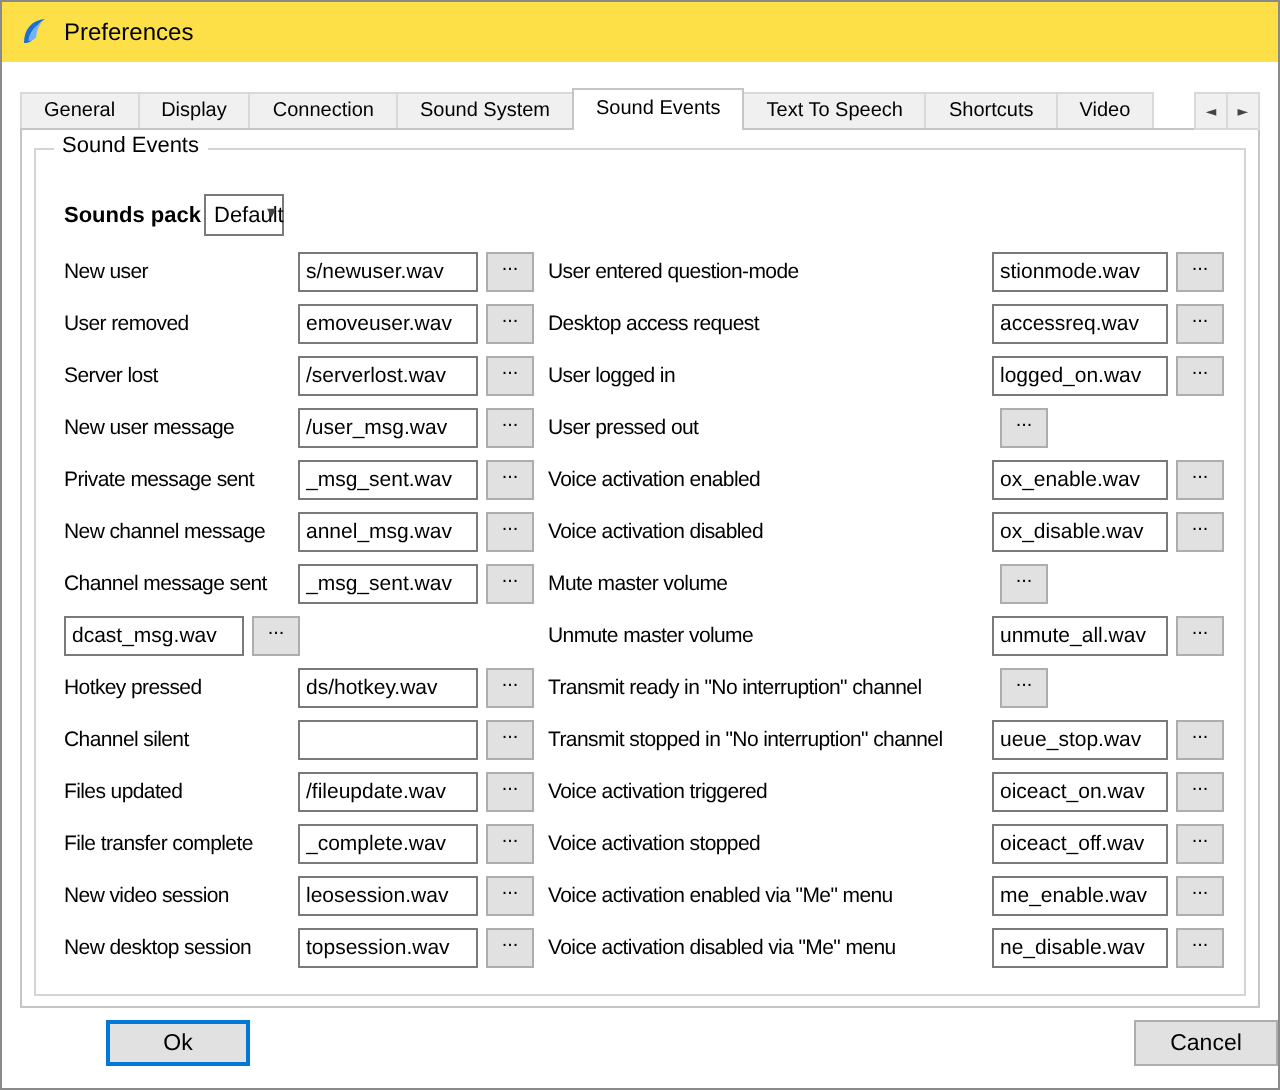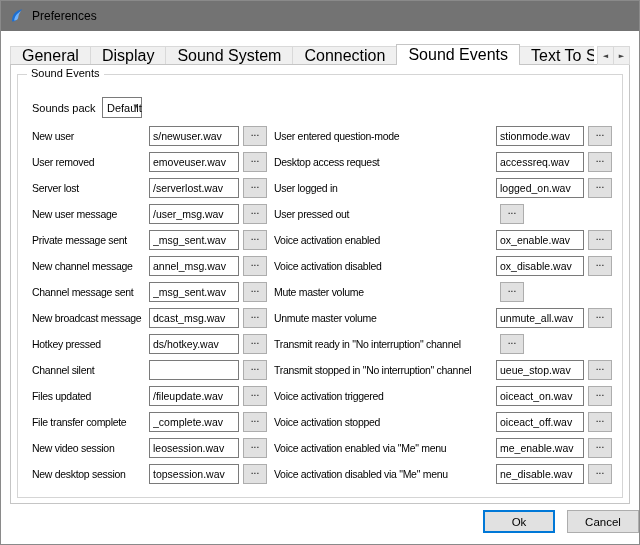--- a/index.html
+++ b/index.html
@@ -8,40 +8,40 @@
 
   .window {
     position: absolute; inset: 0;
     background: #ffffff;
     border: 1px solid #8a8a8a;
   }
 
   
   .titlebar {
     position: absolute; top: 0; left: 0; right: 0; height: 30px;
-    background: #737373;
+    background: #fde047;
     display: flex; align-items: center; gap: 7px; padding-left: 8px;
   }
   .app-icon { width: 16px; height: 16px; display: inline-block; }
   .app-icon svg { width: 16px; height: 16px; display: block; }
   .title-text { font-size: 12px; color: #000; }
 
   
   .tabbar {
     position: absolute; top: 43px; left: 9px; right: 9px; height: 21px;
   }
   .tabs {
     position: absolute; left: 0; right: 36px; bottom: 0; top: 0;
     display: flex; align-items: flex-end; overflow: hidden;
   }
   .tab {
     flex: none;
     height: 19px; line-height: 17px;
     padding: 0 11px;
-    font-size: 16px;
+    font-size: 10px;
     background: #f0f0f0;
     border: 1px solid #d9d9d9;
     border-bottom: none;
     margin-right: -1px;
     white-space: nowrap;
     cursor: default;
   }
   .tab.active {
     background: #ffffff;
     height: 21px; line-height: 19px;
@@ -78,21 +78,21 @@
     position: absolute; top: -8px; left: 9px;
     background: #ffffff; padding: 0 4px;
     font-size: 11px;
   }
 
   
   .sounds-pack-row {
     position: absolute; left: 14px; top: 22px; height: 21px;
     display: flex; align-items: center;
   }
-  .sp-label { width: 70px; font-size: 11px; }
+  .sp-label { width: 70px; font-size: 11px; font-weight: bold; }
   .combo {
     width: 40px; height: 21px;
     border: 1px solid #7a7a7a; background: #ffffff;
     display: flex; align-items: center;
     font-size: 11px; padding-left: 4px;
     position: relative; cursor: default;
   }
   .combo-arrow {
     position: absolute; right: 3px; top: 3px;
     font-size: 9px; color: #444;
@@ -122,21 +122,21 @@
     width: 24px; height: 20px; margin-left: 4px;
     background: #e1e1e1; border: 1px solid #adadad;
     font-size: 10px; line-height: 10px; padding: 0 0 6px 0;
     font-family: "Liberation Sans", sans-serif;
     cursor: default;
   }
 
   
   .footer {
     position: absolute; left: 0; right: 0; bottom: 11px; height: 23px;
-    display: flex; justify-content: flex-end; gap: 12px;
+    display: flex; justify-content: space-between; gap: 12px;
     padding-left: 52px;
   }
   .btn {
     width: 72px; height: 23px;
     background: #e1e1e1; border: 1px solid #adadad;
     font-family: "Liberation Sans", sans-serif;
     font-size: 11.5px; cursor: default;
   }
   .btn.default {
     border: 1px solid #0078d7;
@@ -155,22 +155,22 @@
         <path d="M5.2 12.5 C5.5 8.5, 8 5, 12 3.2 C9.8 5.6, 9.4 8, 9.2 9.8 C9 11.4, 7.4 12.6, 5.2 12.5 Z" fill="#6fb3ff"></path>
       </svg>
     </span>
     <span class="title-text">Preferences</span>
   </div>
 
   <div class="tabbar">
     <div class="tabs" id="tabs">
         <div class="tab">General</div>
         <div class="tab">Display</div>
+        <div class="tab">Connection</div>
         <div class="tab">Sound System</div>
-        <div class="tab">Connection</div>
         <div class="tab active">Sound Events</div>
         <div class="tab">Text To Speech</div>
         <div class="tab">Shortcuts</div>
         <div class="tab">Video</div>
       </div>
     <div class="tab-scroll">
       <button>◄</button>
       <button>►</button>
     </div>
   </div>
@@ -217,21 +217,20 @@
             <span class="row-label">New channel message</span>
             <input class="row-field" type="text" value="annel_msg.wav" style="">
             <button class="browse-btn">...</button>
           </div>
           <div class="sound-row">
             <span class="row-label">Channel message sent</span>
             <input class="row-field" type="text" value="_msg_sent.wav" style="">
             <button class="browse-btn">...</button>
           </div>
           <div class="sound-row">
-            <span class="row-label">New broadcast message</span>
             <input class="row-field" type="text" value="dcast_msg.wav" style="">
             <button class="browse-btn">...</button>
           </div>
           <div class="sound-row">
             <span class="row-label">Hotkey pressed</span>
             <input class="row-field" type="text" value="ds/hotkey.wav" style="">
             <button class="browse-btn">...</button>
           </div>
           <div class="sound-row">
             <span class="row-label">Channel silent</span>

